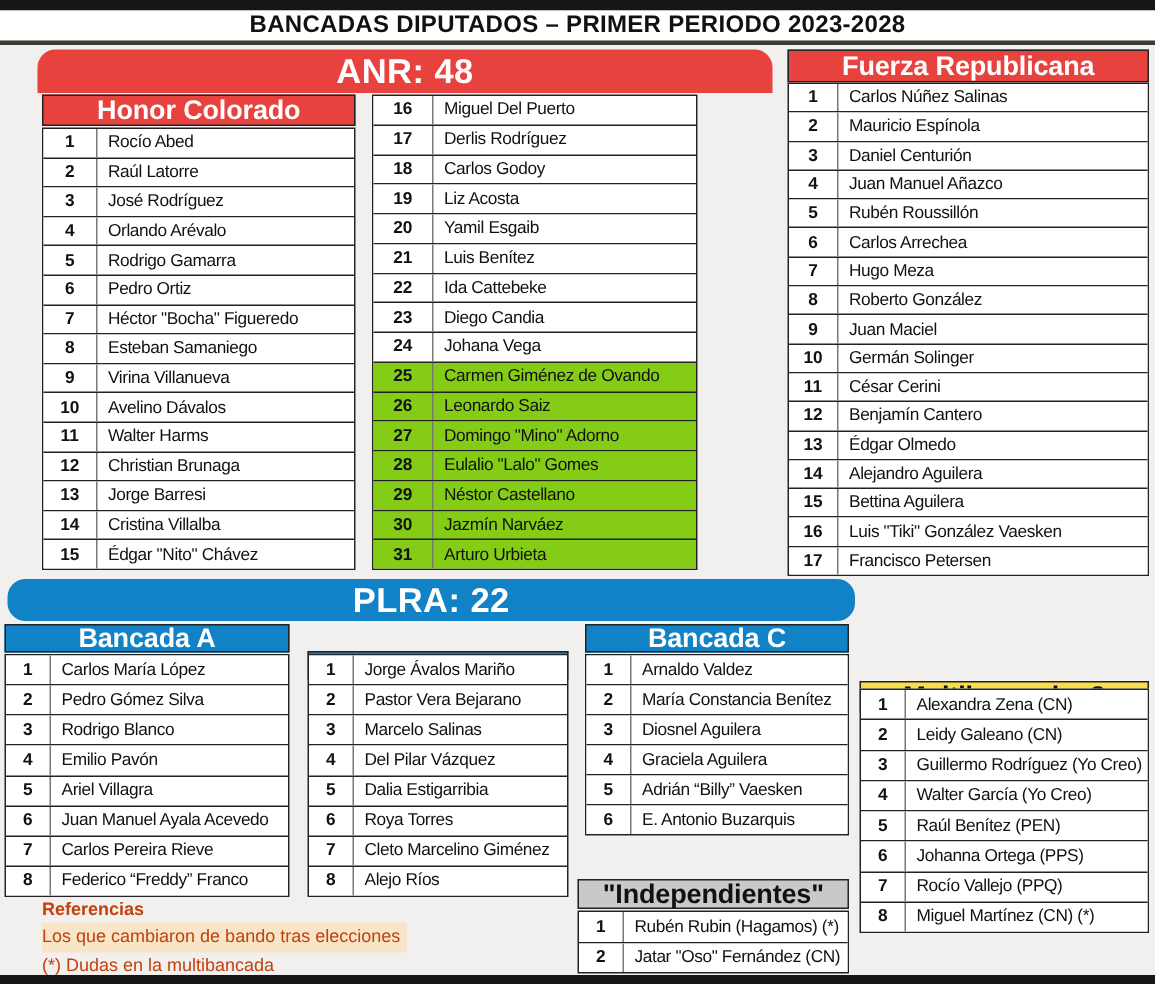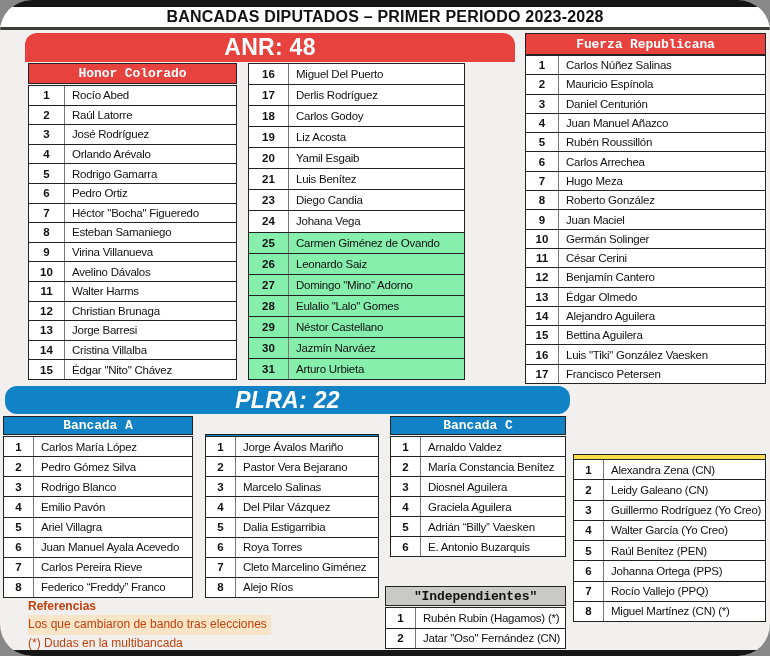--- a/index.html
+++ b/index.html
@@ -1,43 +1,43 @@
 <!DOCTYPE html>
 <html><head>
 <meta charset="utf-8">
 <style>
   * { box-sizing: border-box; }
   html,body { margin:0; padding:0; }
   body { font-family:"Liberation Sans", sans-serif; background:#888; }
-  .page { position:relative; width:770px; height:656px; background:#f1f0ee; overflow:hidden;border-radius:32px; }
+  .page { position:relative; width:770px; height:656px; background:#f1f0ee; overflow:hidden; }
   .abs { position:absolute; }
 
   .top-bar    { left:0; top:0; width:770px; height:7px; background:#161616; }
   .title-band { left:0; top:7px; width:770px; height:20px; background:#ffffff;
                 display:flex; align-items:center; justify-content:center;
                 font-weight:bold; font-size:16px; color:#111; letter-spacing:0.2px; }
   .title-divider { left:0; top:27px; width:770px; height:3px; background:#3d3b36; }
   .bottom-bar { left:0; top:650px; width:770px; height:6px; background:#161616; }
 
   .banner { display:flex; align-items:center; justify-content:center;
             color:#fff; font-weight:bold; font-size:23px; letter-spacing:0.3px; }
   .banner.red  { background:#e8423e; border-radius:12px 12px 0 0; }
-  .banner.blue { background:#1182c6; border-radius:12px;font-style:italic; }
+  .banner.blue { background:#1182c6; border-radius:12px; }
 
   .sec-header { border:1.6px solid #222; display:flex; align-items:center; justify-content:center;
-                font-weight:bold; font-size:13px; color:#fff; letter-spacing:-0.1px;font-family:Liberation Mono, monospace; }
+                font-weight:bold; font-size:18px; color:#fff; letter-spacing:-0.1px; }
   .sec-header.red    { background:#e8423e; }
   .sec-header.blue   { background:#1182c6; }
   .sec-header.yellow { background:#f9de4b; color:#111; }
   .sec-header.gray   { background:#c9c9c7; color:#111; }
 
   .table-rows { display:flex; flex-direction:column; background:#fff; border:1.6px solid #222; }
   .row { flex:1 1 0; display:flex; align-items:stretch; border-bottom:1.6px solid #222; background:#fff; min-height:0; }
   .row:last-child { border-bottom:none; }
-  .row.hl { background:#86efac; }
+  .row.hl { background:#84cc16; }
   .num { flex:0 0 auto; display:flex; align-items:center; justify-content:center;
          font-weight:bold; font-size:11.5px; color:#111; border-right:1.3px solid #787878; }
   .name { flex:1 1 auto; display:flex; align-items:center; padding-left:7px;
           font-size:11.5px; letter-spacing:-0.25px; color:#111;
           white-space:nowrap; overflow:hidden; }
   .w36 .num { width:36px; } .w40 .num { width:40px; } .w33 .num { width:33px; } .w30 .num { width:30px; }
 
   .refs { left:28px; top:598px; width:280px; font-size:12px; color:#c2410c; line-height:17px; }
   .refs .refs-title { font-weight:bold; }
   .hl-inline { background:#f8e4c7; padding:1px 4px 2px 0; display:inline-block; }
@@ -157,20 +157,24 @@
       <div class="row">
         <div class="num">20</div>
         <div class="name">Yamil Esgaib</div>
       </div>
 
       <div class="row">
         <div class="num">21</div>
         <div class="name">Luis Benítez</div>
       </div>
 
+      <div class="row">
+        <div class="num">22</div>
+        <div class="name">Ida Cattebeke</div>
+      </div>
 
       <div class="row">
         <div class="num">23</div>
         <div class="name">Diego Candia</div>
       </div>
 
       <div class="row">
         <div class="num">24</div>
         <div class="name">Johana Vega</div>
       </div>

